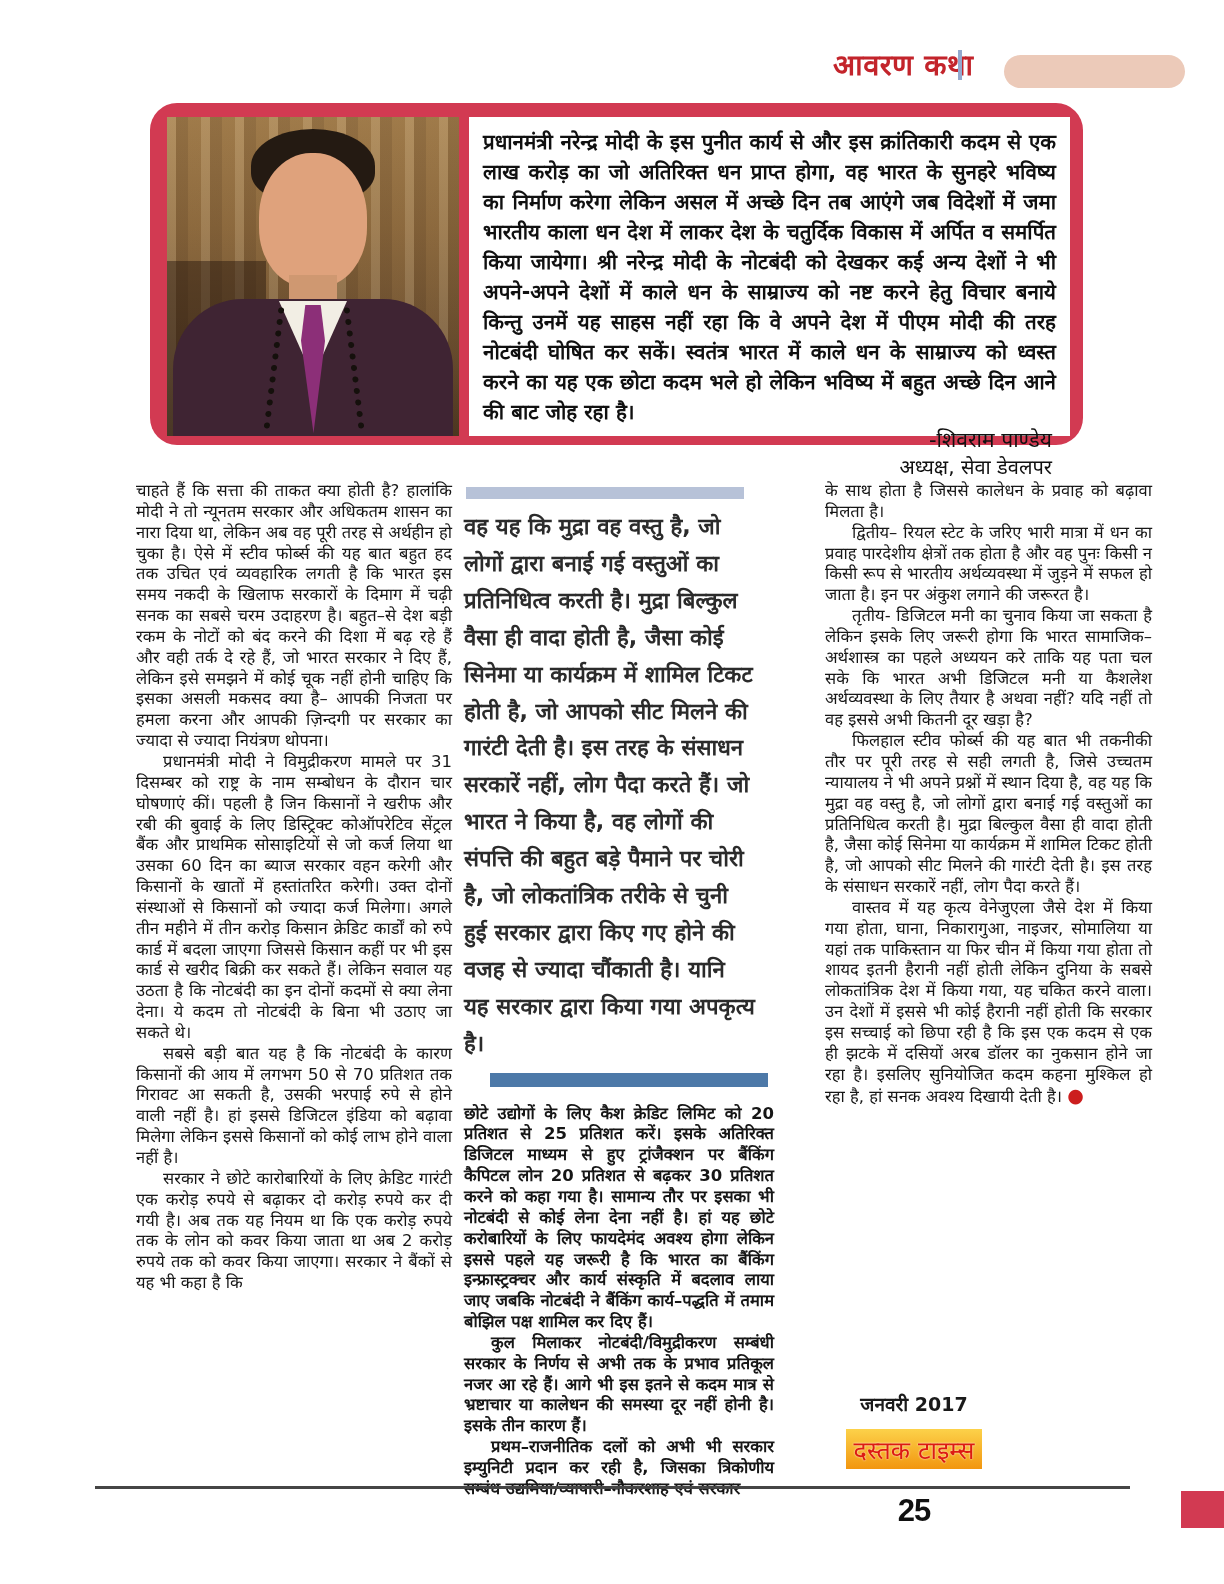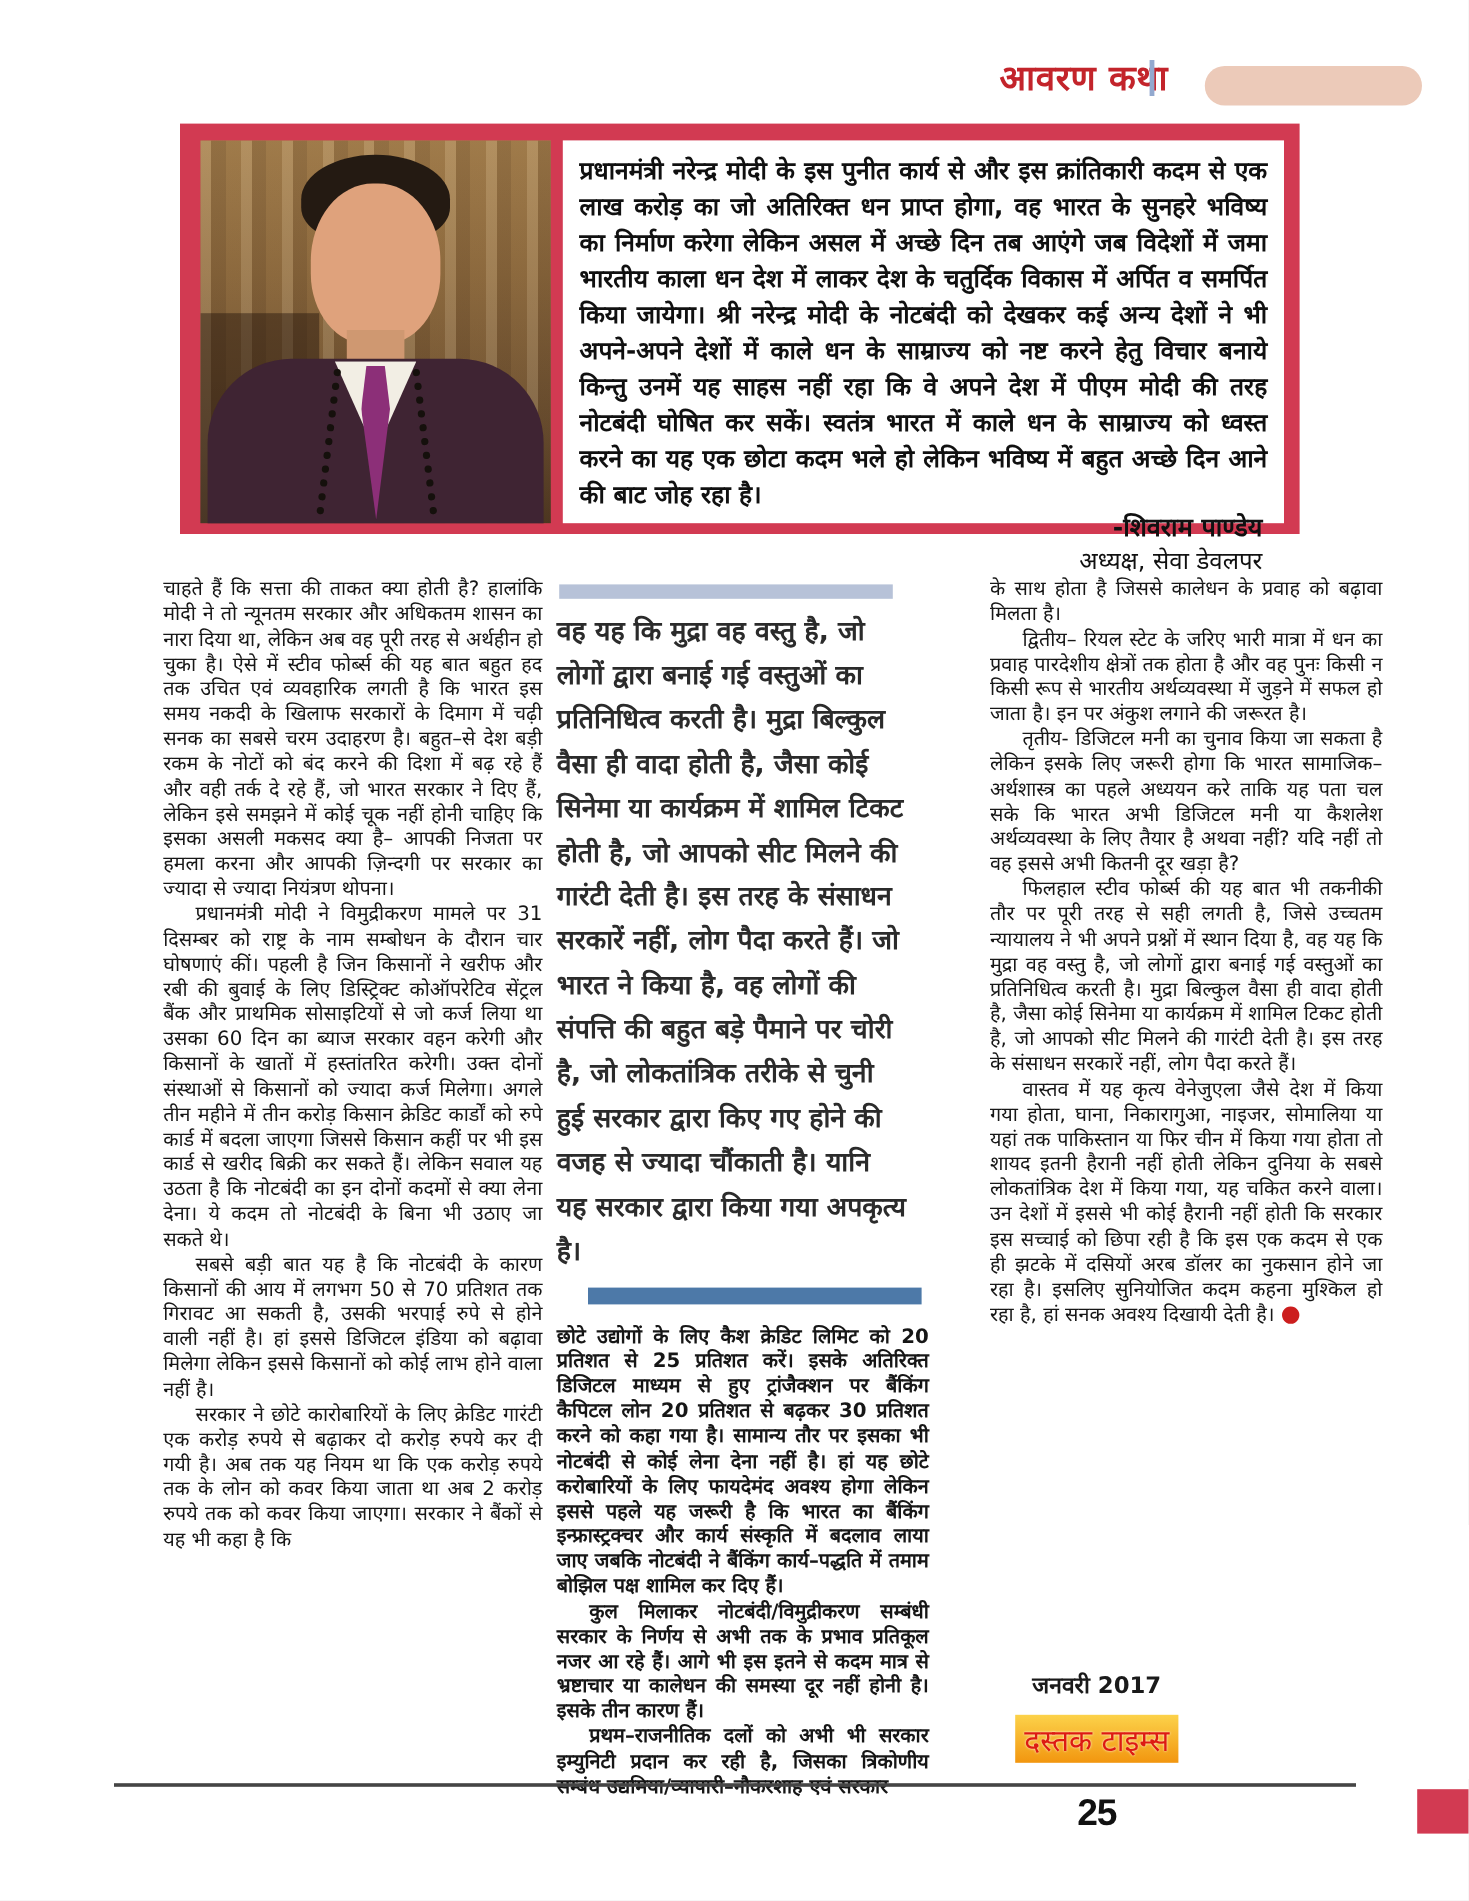--- a/index.html
+++ b/index.html
@@ -18,21 +18,21 @@
     position:absolute; top:50px; left:958px; width:4px; height:30px; background:#93a9cf;
   }
   #header-pill {
     position:absolute; top:55px; left:1004px; width:181px; height:33px;
     border-radius:17px; background:#eccab9;
   }
 
   
   #feature-box {
     position:absolute; left:150px; top:103px; width:933px; height:342px;
-    background:#d23a52; padding:14px 13px 9px 17px; display:flex; gap:10px;
+    background:#d23a52; padding:14px 13px 9px 17px; display:flex; gap:10px;border-radius:27px;
   }
   #portrait-photo {
     position:relative; width:292px; height:100%; flex-shrink:0; overflow:hidden;
     background:linear-gradient(180deg,#a5804e 0%, #8f6c40 35%, #6e5233 75%, #503a24 100%);
   }
   .photo-stripes {
     position:absolute; inset:0;
     background:repeating-linear-gradient(90deg, rgba(255,235,200,0.15) 0 9px, rgba(60,35,15,0.18) 9px 21px, rgba(120,85,45,0.12) 21px 34px);
   }
   .photo-shade {
@@ -70,21 +70,21 @@
   .photo-beads-right { left:184px; transform:rotate(-7deg); }
 
   #feature-panel {
     flex:1; background:#ffffff; padding:10px 14px 6px 14px;
     display:flex; flex-direction:column;
   }
   #feature-quote {
     font-weight:bold; font-size:20.5px; line-height:30px; color:#101010; text-align:justify;
   }
   #feature-author-block { margin-top:auto; text-align:right; padding-right:4px; }
-  #feature-author { font-weight:bold; font-size:21px; line-height:27px; color:#101010; }
+  #feature-author { font-weight:normal; font-size:21px; line-height:27px; color:#101010; }
   #feature-author-title { font-weight:normal; font-size:20px; line-height:26px; color:#101010; }
 
   
   .col { position:absolute; top:481px; font-size:16.5px; line-height:20.85px; color:#161616; text-align:justify; }
   #col1 { left:136px; width:316px; }
   #col2 { left:464px; width:310px;font-weight:bold; }
   #col3 { left:825px; width:327px; }
   .col p { margin:0; }
   .col p.indent { text-indent:27px; }
 

